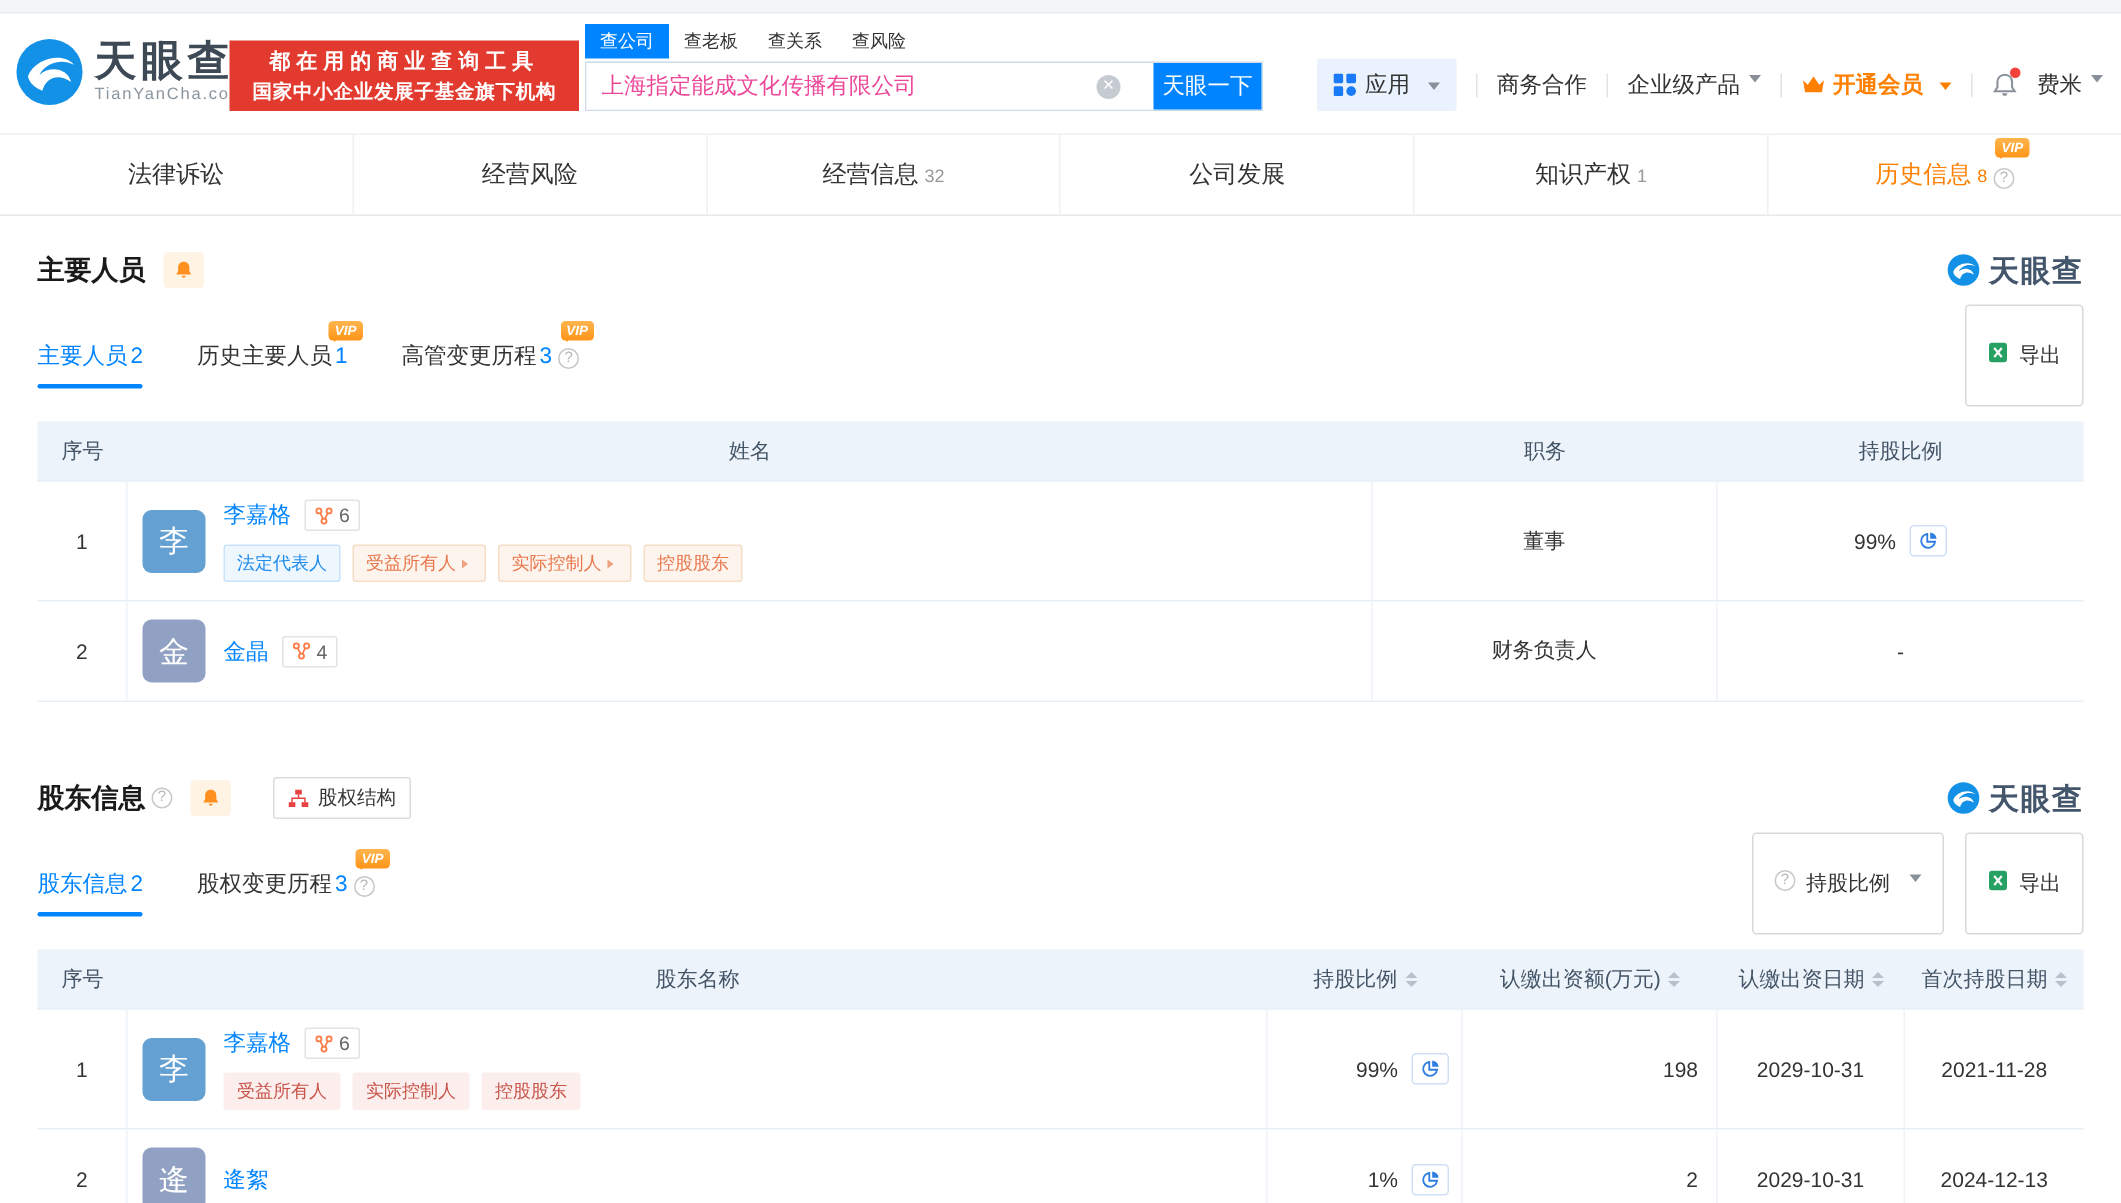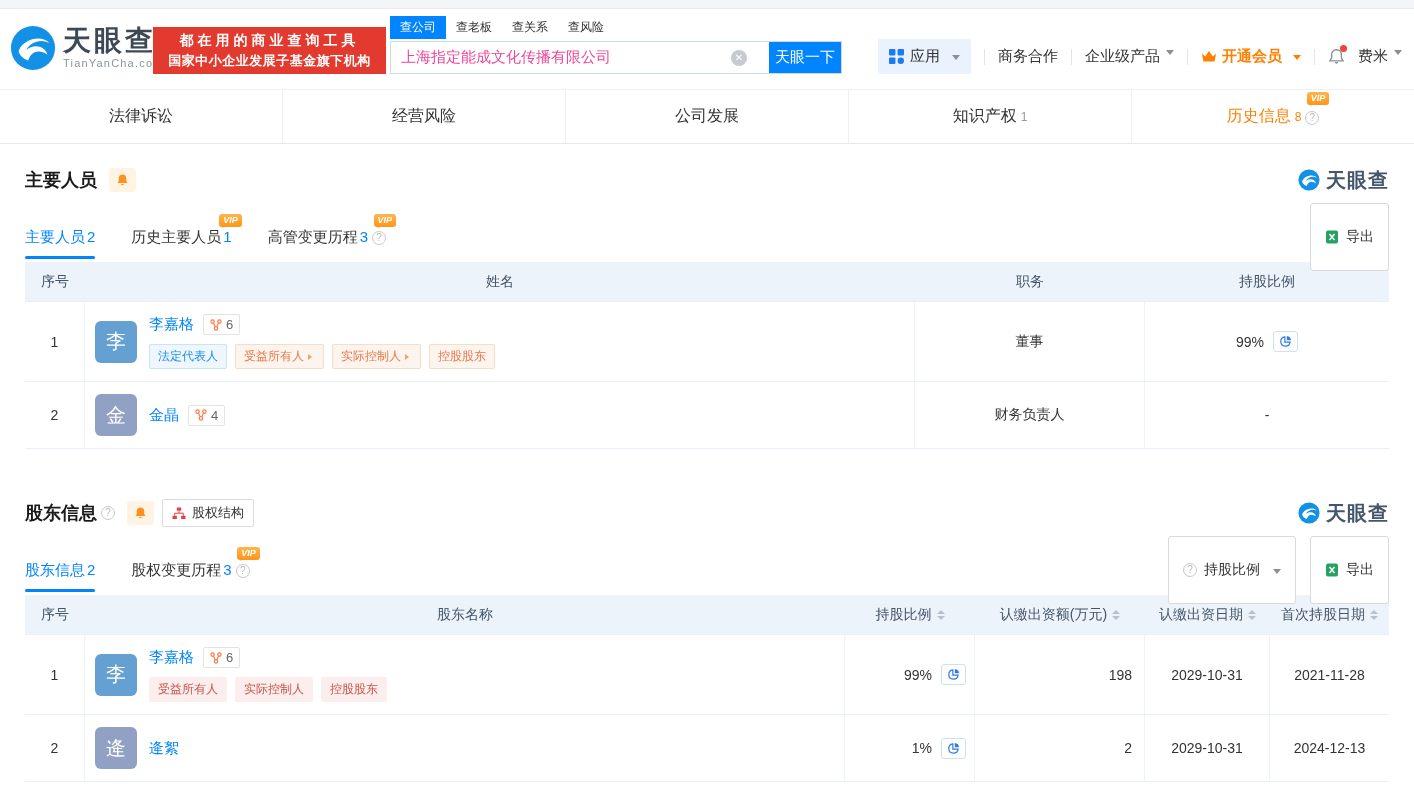--- a/index.html
+++ b/index.html
@@ -54,41 +54,41 @@
   .tab.orange { color: #ff8000; }
   .tab.orange .count { color: #ff8000; }
 
   
   .section { padding: 0 25px; }
   .section-head { display: flex; align-items: center; margin-top: 22px; height: 28px; }
   .section-title { font-size: 18px; font-weight: bold; color: #1a1a1a; }
   .bell-chip { width: 27px; height: 24px; background: #fff3e3; border-radius: 3px; display: flex;
     align-items: center; justify-content: center; margin-left: 12px; cursor: pointer; }
   .chip-btn { display: inline-flex; align-items: center; gap: 6px; border: 1px solid #dcdcdc; border-radius: 2px;
-    background: #fff; padding: 4px 9px; font-size: 13px; color: #333; margin-left: 8px; cursor: pointer; font-family: inherit; }
+    background: #fff; padding: 4px 9px; font-size: 13px; color: #333; margin-left: 28px; cursor: pointer; font-family: inherit; }
   .watermark { margin-left: auto; display: flex; align-items: center; gap: 6px; }
   .watermark-text { font-size: 20px; font-weight: bold; color: #44566b; letter-spacing: 1px; }
 
   .subtab-row { display: flex; align-items: center; margin-top: 26px; height: 34px; }
   .subtab { position: relative; font-size: 15px; color: #333; margin-right: 36px; cursor: pointer; }
   .subtab .cnt { color: #0084ff; margin-left: 2px; }
   .subtab.active { color: #0084ff; }
   .subtab.active::after { content: ''; position: absolute; left: 0; right: 0; bottom: -12px; height: 3px;
     background: #0084ff; border-radius: 2px; }
   .vip-badge { position: absolute; top: -14px; right: -10px; background: linear-gradient(180deg,#ffb54d,#ff9519);
     color: #fff; font-size: 9px; font-weight: bold; font-style: italic; padding: 2px 4px; border-radius: 3px; line-height: 1; }
   .vip-badge::after { content: ''; position: absolute; left: 2px; bottom: -3px; border: 2px solid transparent; border-top: 3px solid #ff9519; }
   .qmark { display: inline-block; width: 14px; height: 14px; line-height: 12px; border: 1px solid #c8c8c8;
     border-radius: 50%; color: #b8b8b8; font-size: 10px; text-align: center; margin-left: 4px; vertical-align: 1px; cursor: pointer; }
   .right-actions { margin-left: auto; display: flex; gap: 14px; }
-  .btn-outline { display: inline-flex; align-items: center; gap: 7px; border: 1px solid #d9d9d9; border-radius: 3px;
+  .btn-outline { display: inline-flex; gap: 7px; border: 1px solid #d9d9d9; border-radius: 3px;
     background: #fff; padding: 24px 14px; font-size: 14px; color: #333; cursor: pointer; font-family: inherit; }
 
   
-  .tyc-table { margin-top: 8px; }
+  .tyc-table { margin-top: 27px; }
   .t-head { display: flex; background: #edf3fb; height: 40px; align-items: center; font-size: 14px; color: #425466;
     border-bottom: 1px solid #e9eff6; }
   .t-head .hcell { display: flex; align-items: center; justify-content: center; }
   .t-row { display: flex; border-bottom: 1px solid #e9eff6; align-items: stretch; }
   .cell { display: flex; align-items: center; border-right: 1px solid #eef3f9; font-size: 14px; color: #333; }
   .cell:last-child { border-right: none; }
   .w-no { width: 60px; justify-content: center; }
   .w-name1 { width: 830px; } .w-pos { width: 230px; justify-content: center; } .w-ratio1 { width: 244px; justify-content: center; }
   .w-name2 { width: 760px; } .w-ratio2 { width: 130px; justify-content: flex-end; padding-right: 8px; }
   .w-amt { width: 170px; justify-content: flex-end; padding-right: 12px; }
@@ -200,20 +200,26 @@
         <span>法律诉讼</span>
       </span>
     </div>
     <div class="tab">
       <span class="tab-inner">
         <span>经营风险</span>
       </span>
     </div>
     <div class="tab">
       <span class="tab-inner">
+        <span>经营信息</span>
+        <span class="count">32</span>
+      </span>
+    </div>
+    <div class="tab">
+      <span class="tab-inner">
         <span>公司发展</span>
       </span>
     </div>
     <div class="tab">
       <span class="tab-inner">
         <span>知识产权</span>
         <span class="count">1</span>
       </span>
     </div>
     <div class="tab orange">

